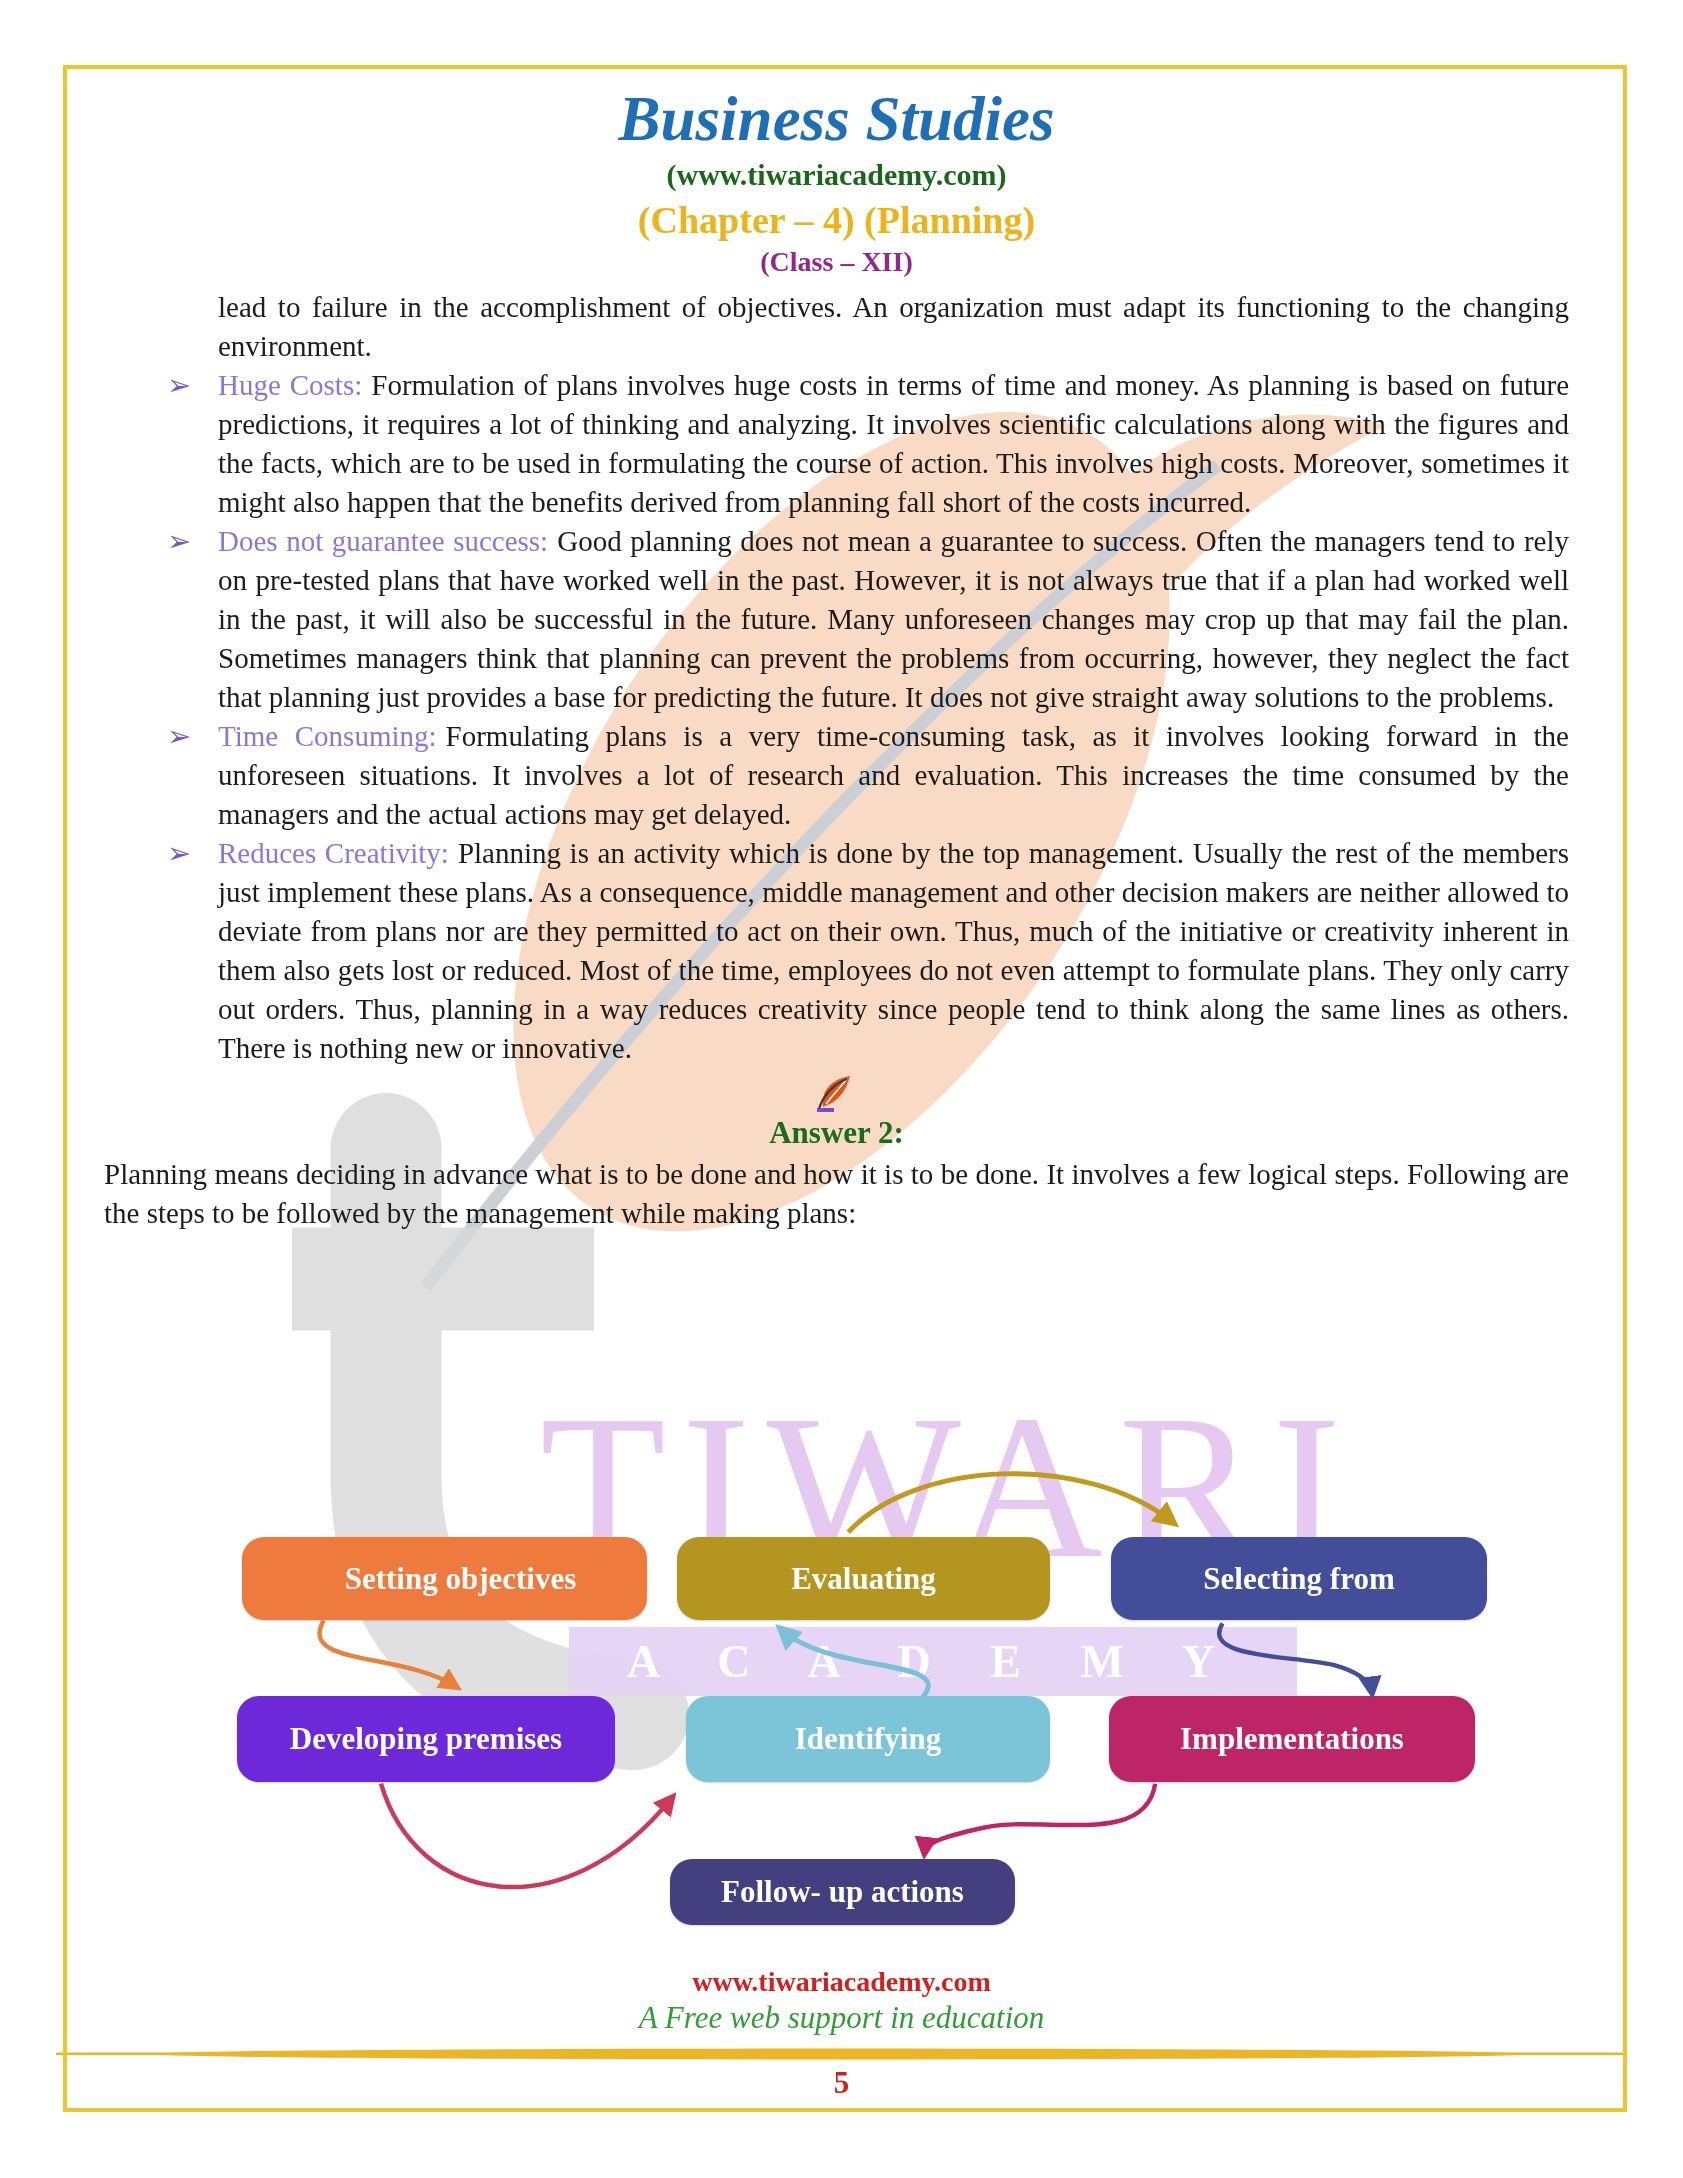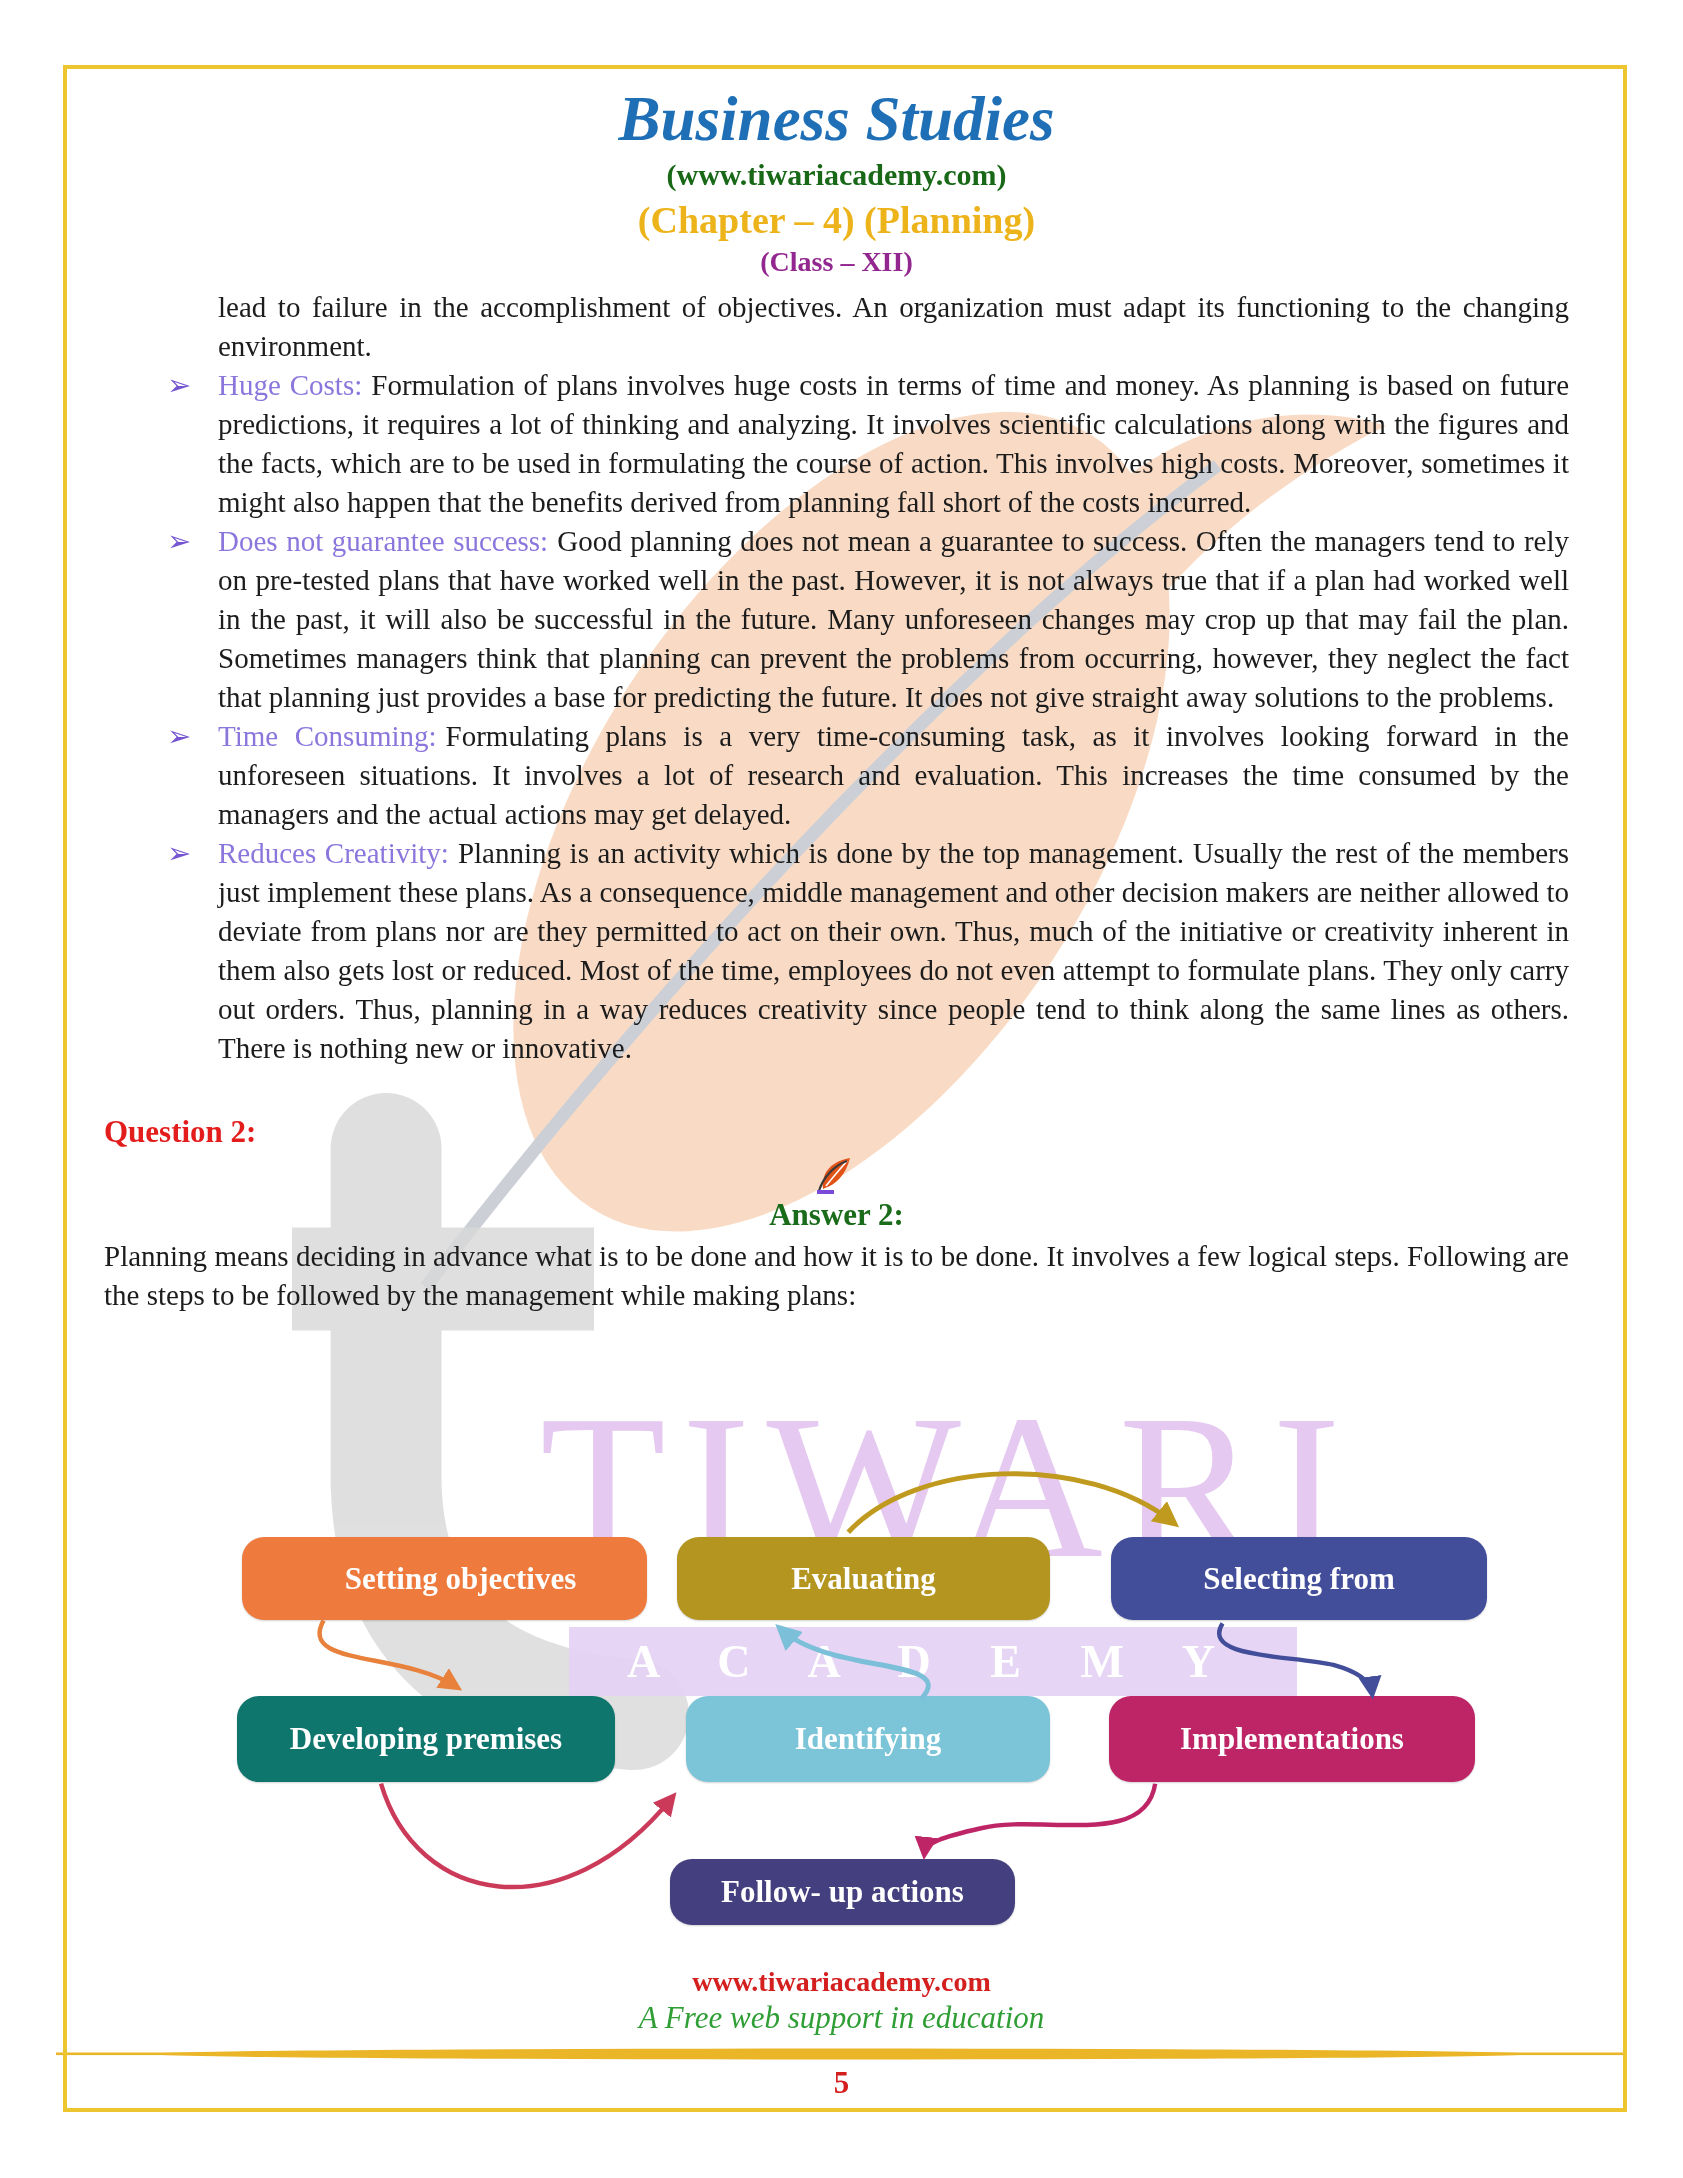--- a/index.html
+++ b/index.html
@@ -84,21 +84,20 @@
     <p class="bodytext bullet">
       <span class="arrow">➢</span><span class="blabel">Does not guarantee success:</span><span>Good planning does not mean a guarantee to success. Often the managers tend to rely on pre-tested plans that have worked well in the past. However, it is not always true that if a plan had worked well in the past, it will also be successful in the future. Many unforeseen changes may crop up that may fail the plan. Sometimes managers think that planning can prevent the problems from occurring, however, they neglect the fact that planning just provides a base for predicting the future. It does not give straight away solutions to the problems.</span>
     </p>
     <p class="bodytext bullet">
       <span class="arrow">➢</span><span class="blabel">Time Consuming:</span><span>Formulating plans is a very time-consuming task, as it involves looking forward in the unforeseen situations. It involves a lot of research and evaluation. This increases the time consumed by the managers and the actual actions may get delayed.</span>
     </p>
     <p class="bodytext bullet">
       <span class="arrow">➢</span><span class="blabel">Reduces Creativity:</span><span>Planning is an activity which is done by the top management. Usually the rest of the members just implement these plans. As a consequence, middle management and other decision makers are neither allowed to deviate from plans nor are they permitted to act on their own. Thus, much of the initiative or creativity inherent in them also gets lost or reduced. Most of the time, employees do not even attempt to formulate plans. They only carry out orders. Thus, planning in a way reduces creativity since people tend to think along the same lines as others. There is nothing new or innovative.</span>
     </p>
 
-    <div class="qlabel">Question 2:</div>
 
     <div class="alabel">
       <svg width="44" height="44" viewBox="0 0 44 44">
         <path d="M10,36 C8,18 20,8 37,5 C33,22 22,32 12,35 Z" fill="#e25317"></path>
         <path d="M13,33 C19,25 27,16 34,8" stroke="#ffffff" stroke-width="1.6" fill="none"></path>
         <path d="M6,38 C10,24 22,12 34,8" stroke="#3a3a3a" stroke-width="2.2" fill="none"></path>
         <rect x="4" y="37" width="17" height="4" fill="#7a4ad8"></rect>
       </svg>
       <span>Answer 2:</span>
     </div>
@@ -109,21 +108,21 @@
 
     <div class="fc-box" style="left: 158px; top: 62px; width: 373px; height: 83px; background: rgb(238, 123, 61); padding-left: 32px;">
       <span>Setting objectives</span>
     </div>
     <div class="fc-box" style="left: 593px; top: 62px; width: 373px; height: 83px; background: rgb(179, 149, 31);">
       <span>Evaluating</span>
     </div>
     <div class="fc-box" style="left: 1027px; top: 62px; width: 376px; height: 83px; background: rgb(67, 78, 155);">
       <span>Selecting from</span>
     </div>
-    <div class="fc-box" style="left: 153px; top: 221px; width: 378px; height: 86px; background: #0f766e;">
+    <div class="fc-box" style="left: 153px; top: 221px; width: 378px; height: 86px; background: #6d28d9;">
       <span>Developing premises</span>
     </div>
     <div class="fc-box" style="left: 602px; top: 221px; width: 364px; height: 86px; background: rgb(124, 197, 217);">
       <span>Identifying</span>
     </div>
     <div class="fc-box" style="left: 1025px; top: 221px; width: 366px; height: 86px; background: rgb(190, 37, 102);">
       <span>Implementations</span>
     </div>
     <div class="fc-box" style="left: 586px; top: 384px; width: 345px; height: 66px; background: rgb(68, 63, 126);">
       <span>Follow- up actions</span>

